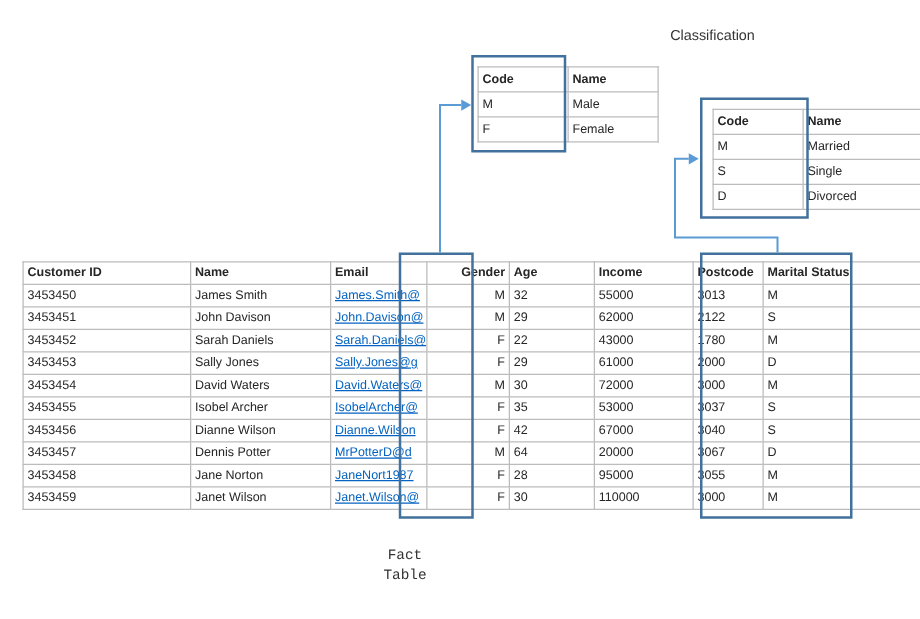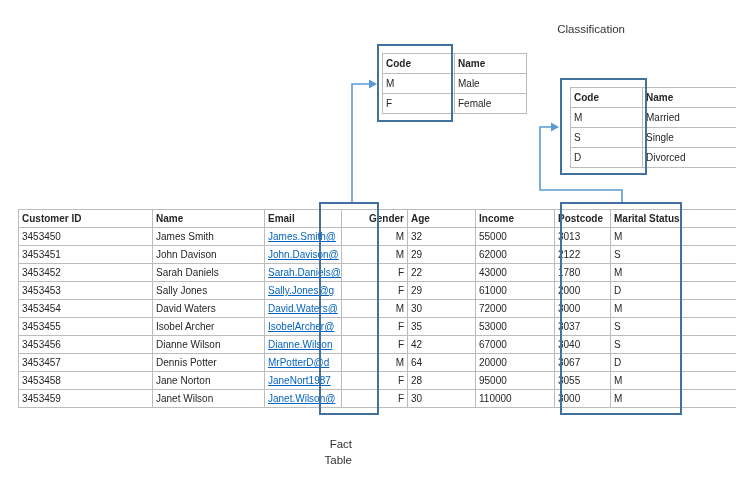--- a/index.html
+++ b/index.html
@@ -49,23 +49,23 @@
   .rect-marital-class{left:560px;top:78px;width:83px;height:93px;}
   .rect-fact-gender{left:319px;top:202px;width:56px;height:209px;}
   .rect-fact-marital{left:560px;top:202px;width:118px;height:209px;}
 
   
   svg.connectors{position:absolute;left:0;top:0;width:736px;height:495px;z-index:6;pointer-events:none;color:var(--connector,#5b9bd5);}
   svg.connectors polyline{fill:none;stroke:currentColor;stroke-width:1.6;}
   svg.connectors polygon{fill:currentColor;stroke:none;}
 
   
-  .diagram-label{position:absolute;font-size:11.5px;color:#333;text-align:right;line-height:1.35;}
+  .diagram-label{position:absolute;font-size:11.5px;color:#333;text-align:center;line-height:1.35;}
   .label-classification{left:515px;top:22px;width:110px;}
-  .label-fact{left:272px;top:437px;width:80px;}
+  .label-fact{left:284px;top:437px;width:80px;font-family:Liberation Mono, monospace;}
   .diagram-label span{display:block;}
 </style>
 </head>
 <body>
 
 <div class="canvas">
 
   <svg class="connectors" viewBox="0 0 736 495">
     <g>
       <polyline points="352,202 352,84 369,84"></polyline>

